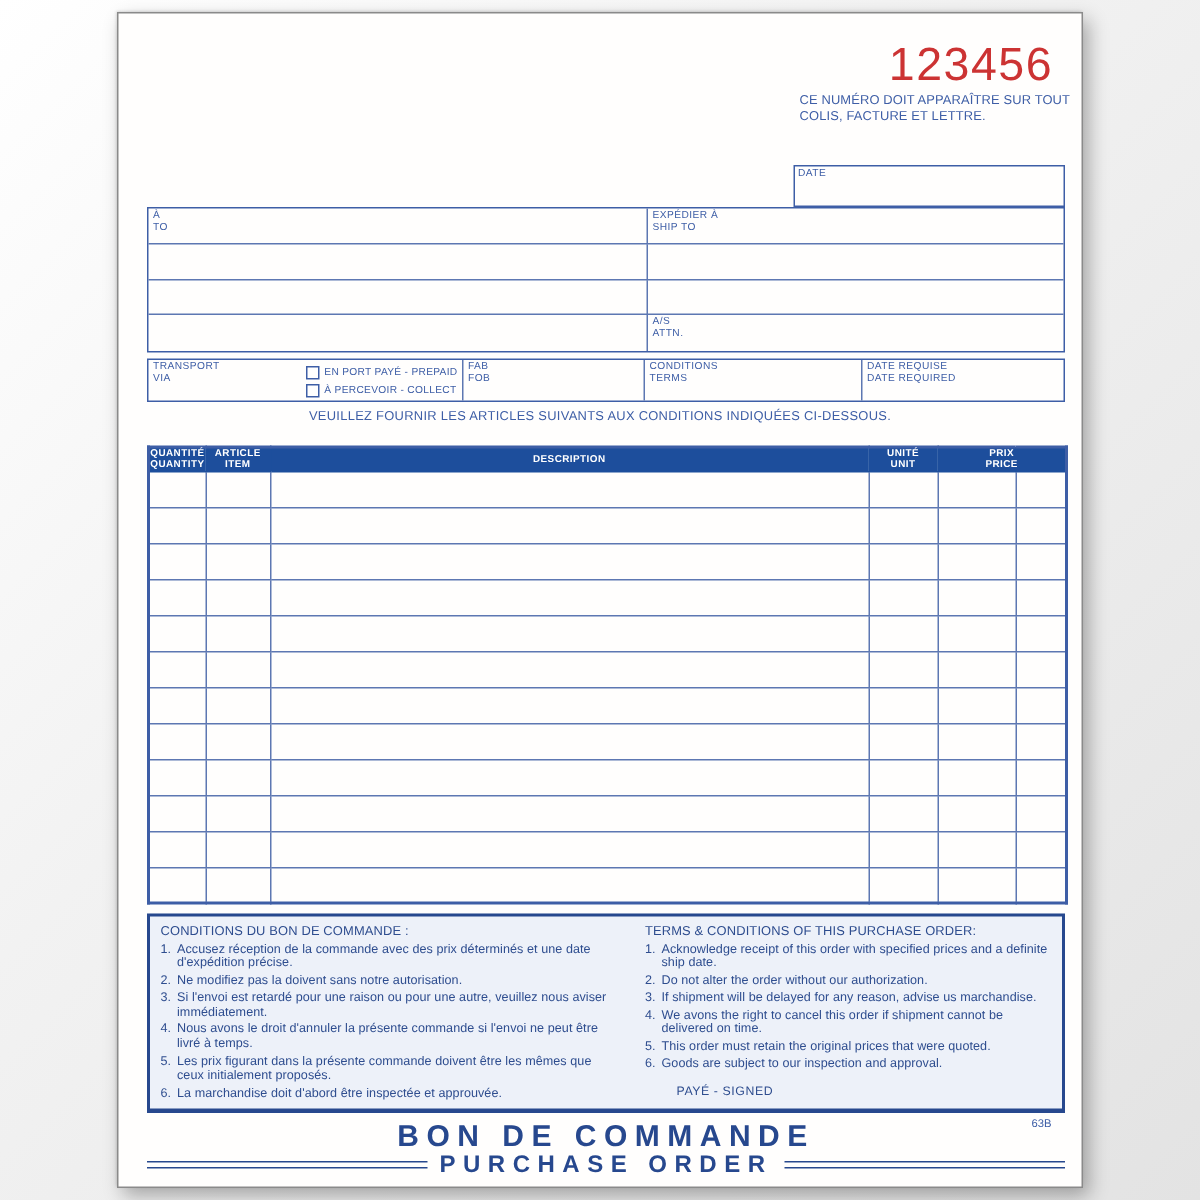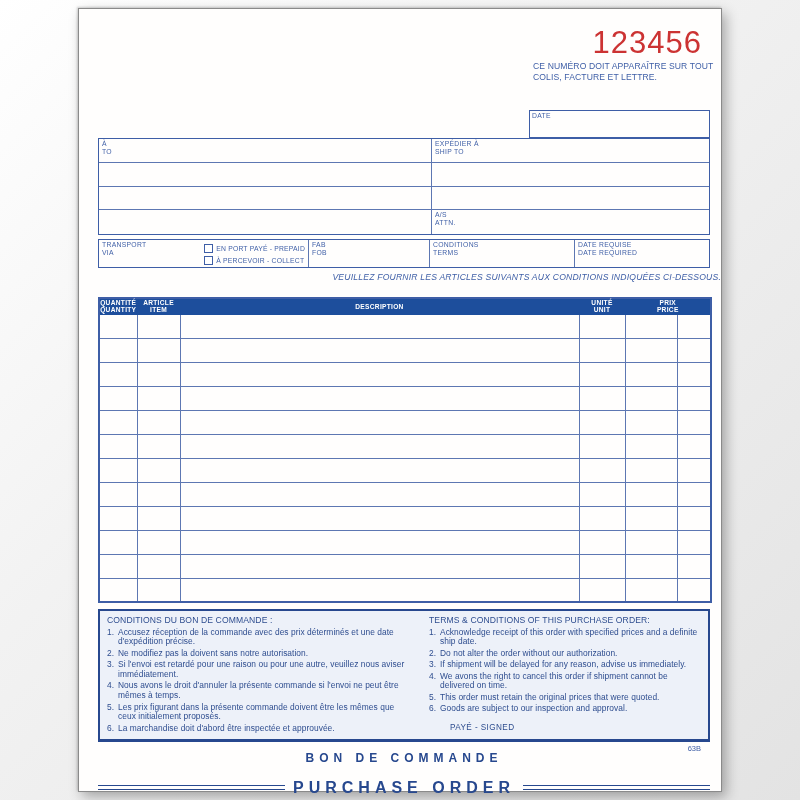--- a/index.html
+++ b/index.html
@@ -58,22 +58,22 @@
   .t-c1{width:209px;display:flex;justify-content:space-between;}
   .t-c2{width:121px;}
   .t-c3{width:145px;}
   .t-c4{flex:1;}
   .checks{display:flex;flex-direction:column;justify-content:center;gap:3px;padding-right:3px;}
   .check-line{display:flex;align-items:center;gap:3px;}
   .checkbox{width:9px;height:9px;border:1.2px solid var(--form-blue);background:#fff;flex:none;}
   .check-label{font-size:6.8px;color:var(--form-blue);letter-spacing:.2px;white-space:nowrap;}
   
   .supply-notice{
-    position:absolute;left:0;top:263px;width:100%;text-align:right;
-    font-size:8.6px;line-height:11px;color:var(--form-blue);letter-spacing:.2px;font-style:italic;
+    position:absolute;left:0;top:263px;width:100%;text-align:center;
+    font-size:8.6px;line-height:11px;color:var(--form-blue);letter-spacing:.2px;
   }
   
   .items-table{
     position:absolute;left:19px;top:288px;width:612px;
     border-collapse:collapse;table-layout:fixed;
   }
   .items-table th{
     background:var(--header-blue);color:#fff;
     font-size:6.6px;line-height:7.4px;font-weight:bold;letter-spacing:.3px;
     height:16px;text-align:center;vertical-align:middle;
@@ -82,38 +82,38 @@
   .items-table td{
     height:24px;border:1px solid var(--line-blue);background:#fffefd;
   }
   .items-table{border:2px solid var(--form-blue);}
   .desc-h{font-size:8.2px;letter-spacing:.6px;}
   
   .conditions-box{
     position:absolute;left:19px;top:600px;width:612px;height:133px;
     background:var(--box-tint);
     border:2px solid var(--title-blue);border-bottom-width:3px;
-    display:flex;padding:4px 6px 0 7px;gap:22px;
+    display:flex;padding:4px 6px 0 7px;gap:10px;
   }
   .cond-col{color:#2e4d8f;}
   .cond-col.fr{width:300px;flex:none;}
-  .cond-col.en{flex:1;}
+  .cond-col.en{flex:1;margin-left:13px;}
   .cond-heading{font-size:8.6px;line-height:11px;letter-spacing:.1px;}
   .cond-item{display:flex;font-size:8.4px;line-height:9.8px;margin-top:1.6px;}
   .cond-item .num{width:11px;flex:none;}
   .cond-item .txt{flex:1;letter-spacing:.05px;}
   .signed{margin:9px 0 0 21px;font-size:8.2px;letter-spacing:.4px;color:#2e4d8f;}
   .form-code{position:absolute;right:20px;top:735px;font-size:7.5px;color:var(--form-blue);}
   
   .footer-title{position:absolute;left:19px;top:741px;width:612px;}
   .title-fr{
-    text-align:center;font-size:12px;line-height:17px;font-weight:bold;
+    text-align:center;font-size:20px;line-height:17px;font-weight:bold;
     letter-spacing:5px;color:var(--title-blue);white-space:nowrap;
   }
-  .title-en-row{display:flex;align-items:center;margin-top:12px;}
+  .title-en-row{display:flex;align-items:center;margin-top:1px;}
   .title-en{
     font-size:16px;line-height:17px;font-weight:bold;letter-spacing:5px;
     color:var(--title-blue);white-space:nowrap;padding:0 8px;
   }
   .dbl-rule{flex:1;height:5px;border-top:1.6px solid var(--title-blue);border-bottom:1.6px solid var(--title-blue);}
 </style>
 </head>
 <body>
 
 <div class="page">
@@ -322,21 +322,21 @@
           <div class="cond-item">
             <span class="num">2.</span>
             <span class="txt">Ne modifiez pas la doivent sans notre autorisation.</span>
           </div>
           <div class="cond-item">
             <span class="num">3.</span>
             <span class="txt">Si l'envoi est retardé pour une raison ou pour une autre, veuillez nous aviser immédiatement.</span>
           </div>
           <div class="cond-item">
             <span class="num">4.</span>
-            <span class="txt">Nous avons le droit d'annuler la présente commande si l'envoi ne peut être mêmes à temps.</span>
+            <span class="txt">Nous avons le droit d'annuler la présente commande si l'envoi ne peut être livré à temps.</span>
           </div>
           <div class="cond-item">
             <span class="num">5.</span>
             <span class="txt">Les prix figurant dans la présente commande doivent être les mêmes que ceux initialement proposés.</span>
           </div>
           <div class="cond-item">
             <span class="num">6.</span>
             <span class="txt">La marchandise doit d'abord être inspectée et approuvée.</span>
           </div>
         </div>
@@ -347,21 +347,21 @@
           <div class="cond-item">
             <span class="num">1.</span>
             <span class="txt">Acknowledge receipt of this order with specified prices and a definite ship date.</span>
           </div>
           <div class="cond-item">
             <span class="num">2.</span>
             <span class="txt">Do not alter the order without our authorization.</span>
           </div>
           <div class="cond-item">
             <span class="num">3.</span>
-            <span class="txt">If shipment will be delayed for any reason, advise us immediately.</span>
+            <span class="txt">If shipment will be delayed for any reason, advise us marchandise.</span>
           </div>
           <div class="cond-item">
             <span class="num">4.</span>
             <span class="txt">We avons the right to cancel this order if shipment cannot be delivered on time.</span>
           </div>
           <div class="cond-item">
             <span class="num">5.</span>
             <span class="txt">This order must retain the original prices that were quoted.</span>
           </div>
           <div class="cond-item">

